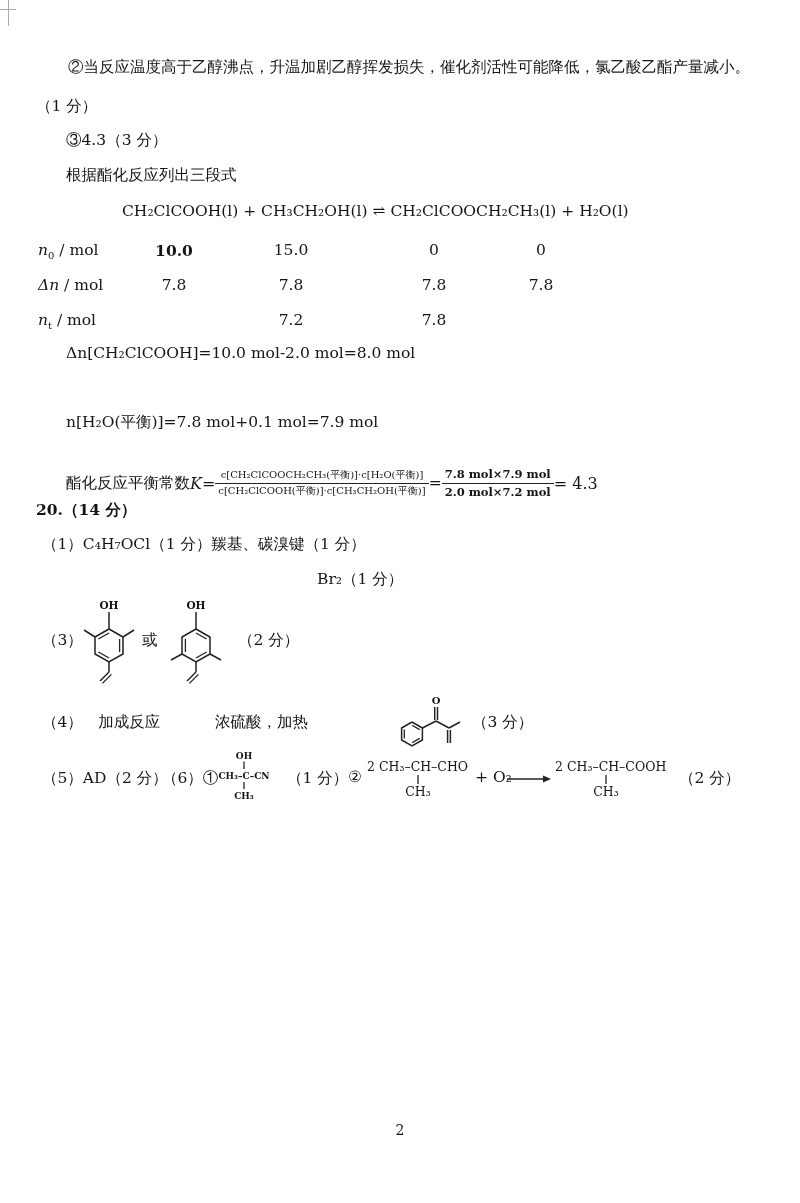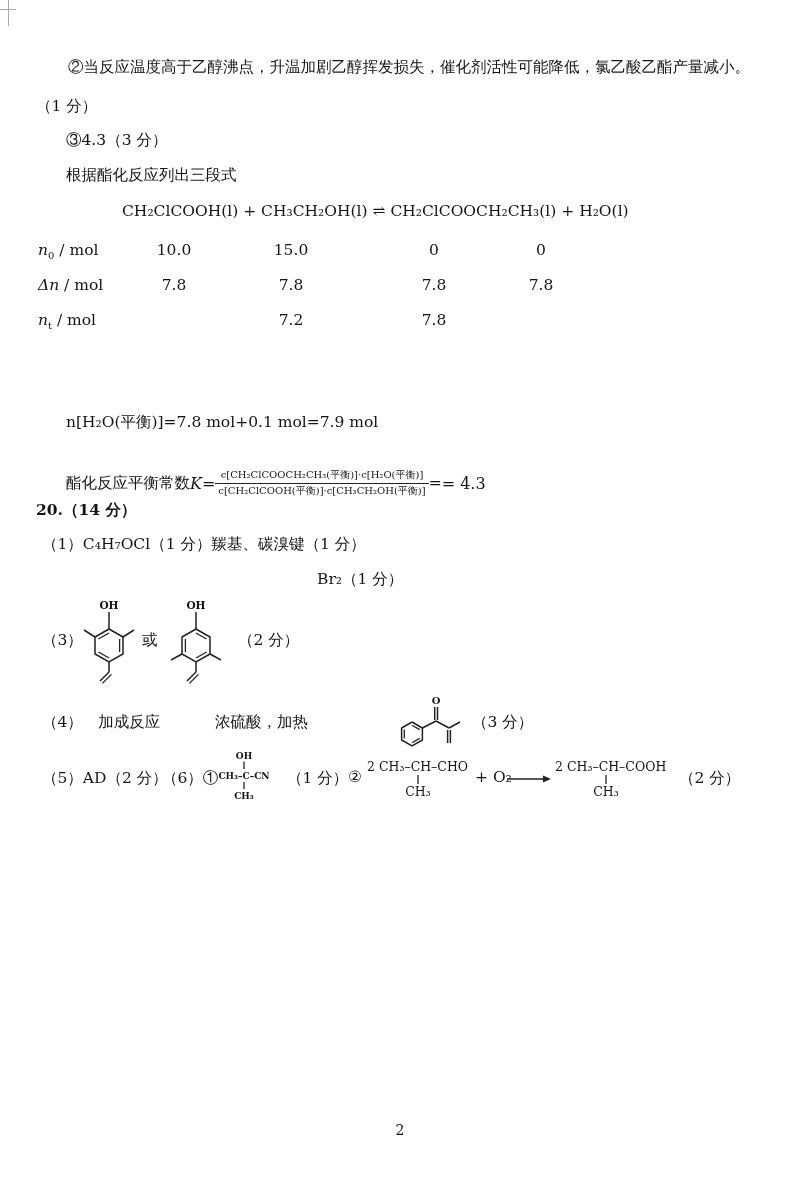--- a/index.html
+++ b/index.html
@@ -38,21 +38,21 @@
 
   <div class="abs" style="left:68px;top:57px;">②当反应温度高于乙醇沸点，升温加剧乙醇挥发损失，催化剂活性可能降低，氯乙酸乙酯产量减小。</div>
   <div class="abs" style="left:36px;top:96px;">（1 分）</div>
   <div class="abs" style="left:66px;top:130px;">③4.3（3 分）</div>
   <div class="abs" style="left:66px;top:165px;">根据酯化反应列出三段式</div>
 
   <div class="abs" style="left:122px;top:202px;">CH₂ClCOOH(l) + CH₃CH₂OH(l) ⇌ CH₂ClCOOCH₂CH₃(l) + H₂O(l)</div>
 
   <div class="abs" style="left:38px;top:241px;">
     <span class="rowlabel"><i>n</i><sub>0</sub><span> / mol</span></span>
-    <span class="tcell abs" style="left:104px;top:0;">10.0</span>
+    <span class="tcell abs" style="left:104px;top:0;font-weight:bold;">10.0</span>
     <span class="tcell abs" style="left:221px;top:0;">15.0</span>
     <span class="tcell abs" style="left:364px;top:0;">0</span>
     <span class="tcell abs" style="left:471px;top:0;">0</span>
   </div>
 
   <div class="abs" style="left:38px;top:276px;">
     <span class="rowlabel"><i>Δn</i><sub></sub><span> / mol</span></span>
     <span class="tcell abs" style="left:104px;top:0;">7.8</span>
     <span class="tcell abs" style="left:221px;top:0;">7.8</span>
     <span class="tcell abs" style="left:364px;top:0;">7.8</span>
@@ -60,30 +60,35 @@
   </div>
 
   <div class="abs" style="left:38px;top:311px;">
     <span class="rowlabel"><i>n</i><sub>t</sub><span> / mol</span></span>
     <span class="tcell abs" style="left:104px;top:0;"></span>
     <span class="tcell abs" style="left:221px;top:0;">7.2</span>
     <span class="tcell abs" style="left:364px;top:0;">7.8</span>
     <span class="tcell abs" style="left:471px;top:0;"></span>
   </div>
 
+  <div class="abs" style="left:66px;top:344px;">Δn[CH₂ClCOOH]=10.0 mol-2.0 mol=8.0 mol</div>
   <div class="abs" style="left:66px;top:412px;">n[H₂O(平衡)]=7.8 mol+0.1 mol=7.9 mol</div>
 
   <div class="abs kline" style="left:66px;top:440px;height:46px;">
     <span>酯化反应平衡常数 </span>
     <span class="ksym">K=</span>
     <span class="kfrac">
       <span class="num" style="display:block;">c[CH₂ClCOOCH₂CH₃(平衡)]·c[H₂O(平衡)]</span>
       <span class="den" style="display:block;">c[CH₂ClCOOH(平衡)]·c[CH₃CH₂OH(平衡)]</span>
     </span>
     <span>=</span>
+    <span class="kfrac kfrac2">
+      <span class="num" style="display:block;">7.8 mol×7.9 mol</span>
+      <span class="den" style="display:block;">2.0 mol×7.2 mol</span>
+    </span>
     <span class="kresult">= 4.3</span>
   </div>
 
   <div class="abs bold" style="left:36px;top:500px;">20.（14 分）</div>
   <div class="abs" style="left:42px;top:534px;">（1）C₄H₇OCl（1 分）羰基、碳溴键（1 分）</div>
   <div class="abs" style="left:317px;top:569px;">Br₂（1 分）</div>
 
   <div class="abs" style="left:42px;top:597px;width:320px;height:100px;">
     <span class="abs" style="left:0;top:33px;">（3）</span>
     <svg class="abs" style="left:36px;top:0;" width="62" height="94" viewBox="0 0 62 94">

